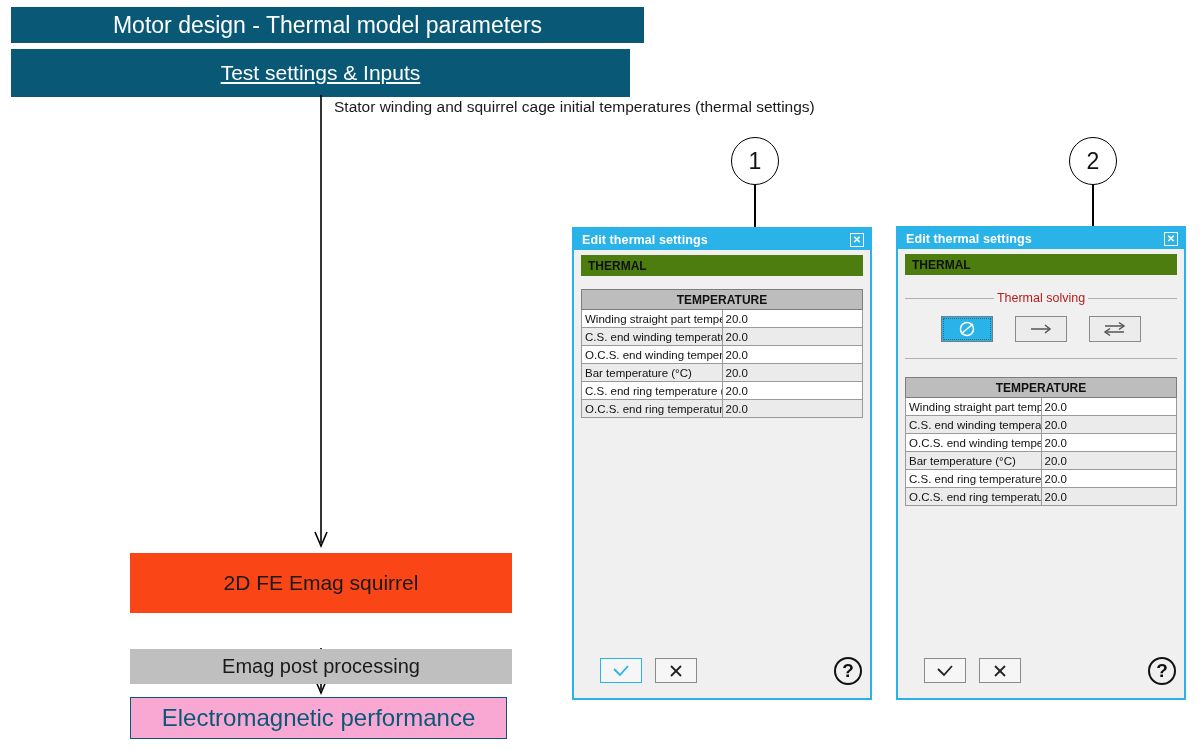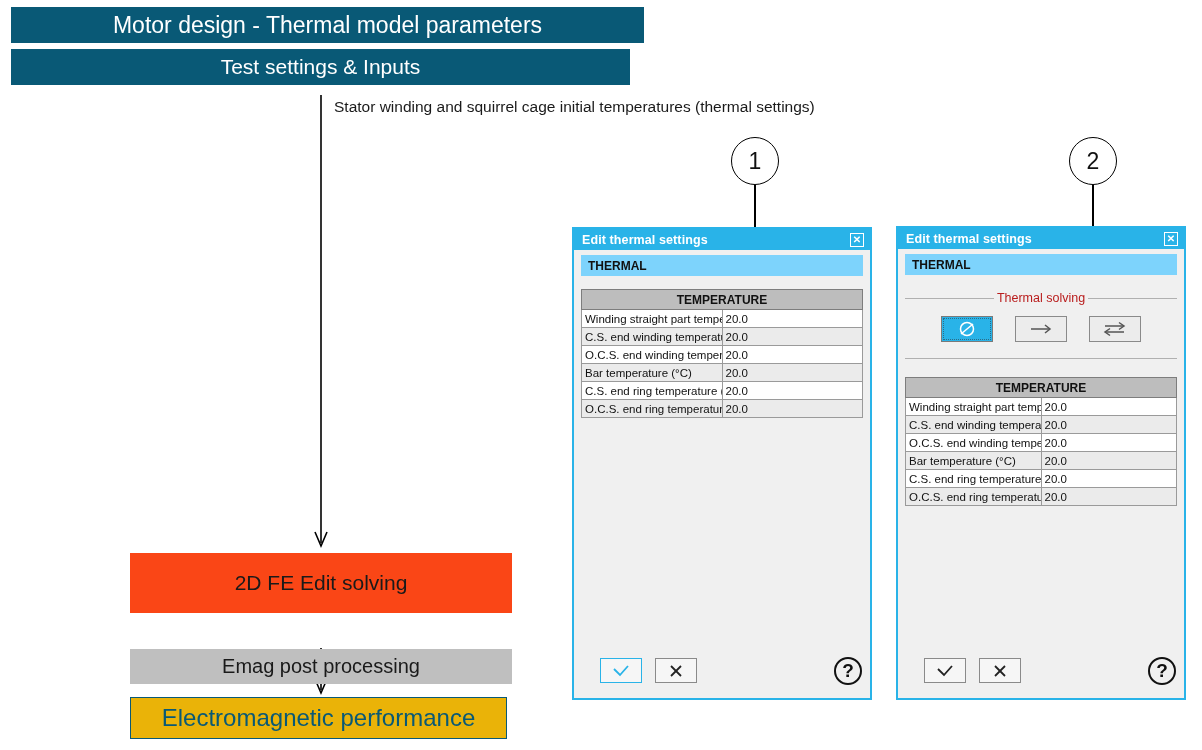--- a/index.html
+++ b/index.html
@@ -25,22 +25,23 @@
     justify-content: center;
     font-weight: 400;
   }
   #band-title {
     left: 11px; top: 7px;
     width: 633px; height: 36px;
     font-size: 23px;
   }
   #band-sub {
     left: 11px; top: 49px;
-    width: 619px; height: 36px;
+    width: 619px; height: 48px;
     font-size: 21px;
+    text-decoration: underline;
   }
 
   
   #flow-caption {
     position: absolute;
     left: 334px; top: 98px;
     font-size: 15.5px;
     color: #1a1a1a;
     white-space: nowrap;
   }
@@ -71,21 +72,21 @@
   #block-post {
     left: 130px; top: 613px;
     width: 382px; height: 35px;
     background: #bfbfbf;
     font-size: 20px;
     margin-top: 36px;
   }
   #block-perf {
     left: 130px; top: 697px;
     width: 375px; height: 40px;
-    background: #eab308;
+    background: #f9a8d4;
     border: 1.5px solid #095976;
     color: #095976;
     font-size: 24px;
   }
 
   
   .callout {
     position: absolute;
   }
   .callout .circle {
@@ -152,21 +153,21 @@
     margin-right: 2px;
   }
   .dlg-body {
     flex: 1;
     display: flex;
     flex-direction: column;
     padding: 5px 7px 0 7px;
     box-sizing: border-box;
   }
   .dlg-tab {
-    background: #7dd3fc;
+    background: #4d7c0f;
     height: 21px;
     display: flex;
     align-items: center;
     padding-left: 7px;
     font-size: 12px;
     font-weight: bold;
     color: #111;
     flex: none;
   }
 
@@ -308,21 +309,21 @@
   <line x1="8" y1="0" x2="8" y2="448" stroke="#000" stroke-width="1.6"></line>
   <polyline points="2,437 8,451 14,437" fill="none" stroke="#000" stroke-width="1.6"></polyline>
 </svg>
 
 <svg class="flow-arrow" style="left:313px; top:648px; width:16px; height:50px;" viewBox="0 0 16 50">
   <line x1="8" y1="0" x2="8" y2="42" stroke="#000" stroke-width="1.6"></line>
   <polyline points="2,31 8,45 14,31" fill="none" stroke="#000" stroke-width="1.6"></polyline>
 </svg>
 
 <div class="proc-block" id="block-emag">
-  <div class="line1">2D FE Edit solving</div>
+  <div class="line1">2D FE Emag squirrel</div>
 </div>
 <div class="proc-block" id="block-post">
   <span>Emag post processing</span>
 </div>
 <div class="proc-block" id="block-perf">
   <span>Electromagnetic performance</span>
 </div>
 
 <div class="callout" style="left:731px; top:137px; width:50px; height:105px;">
   <div class="circle">

